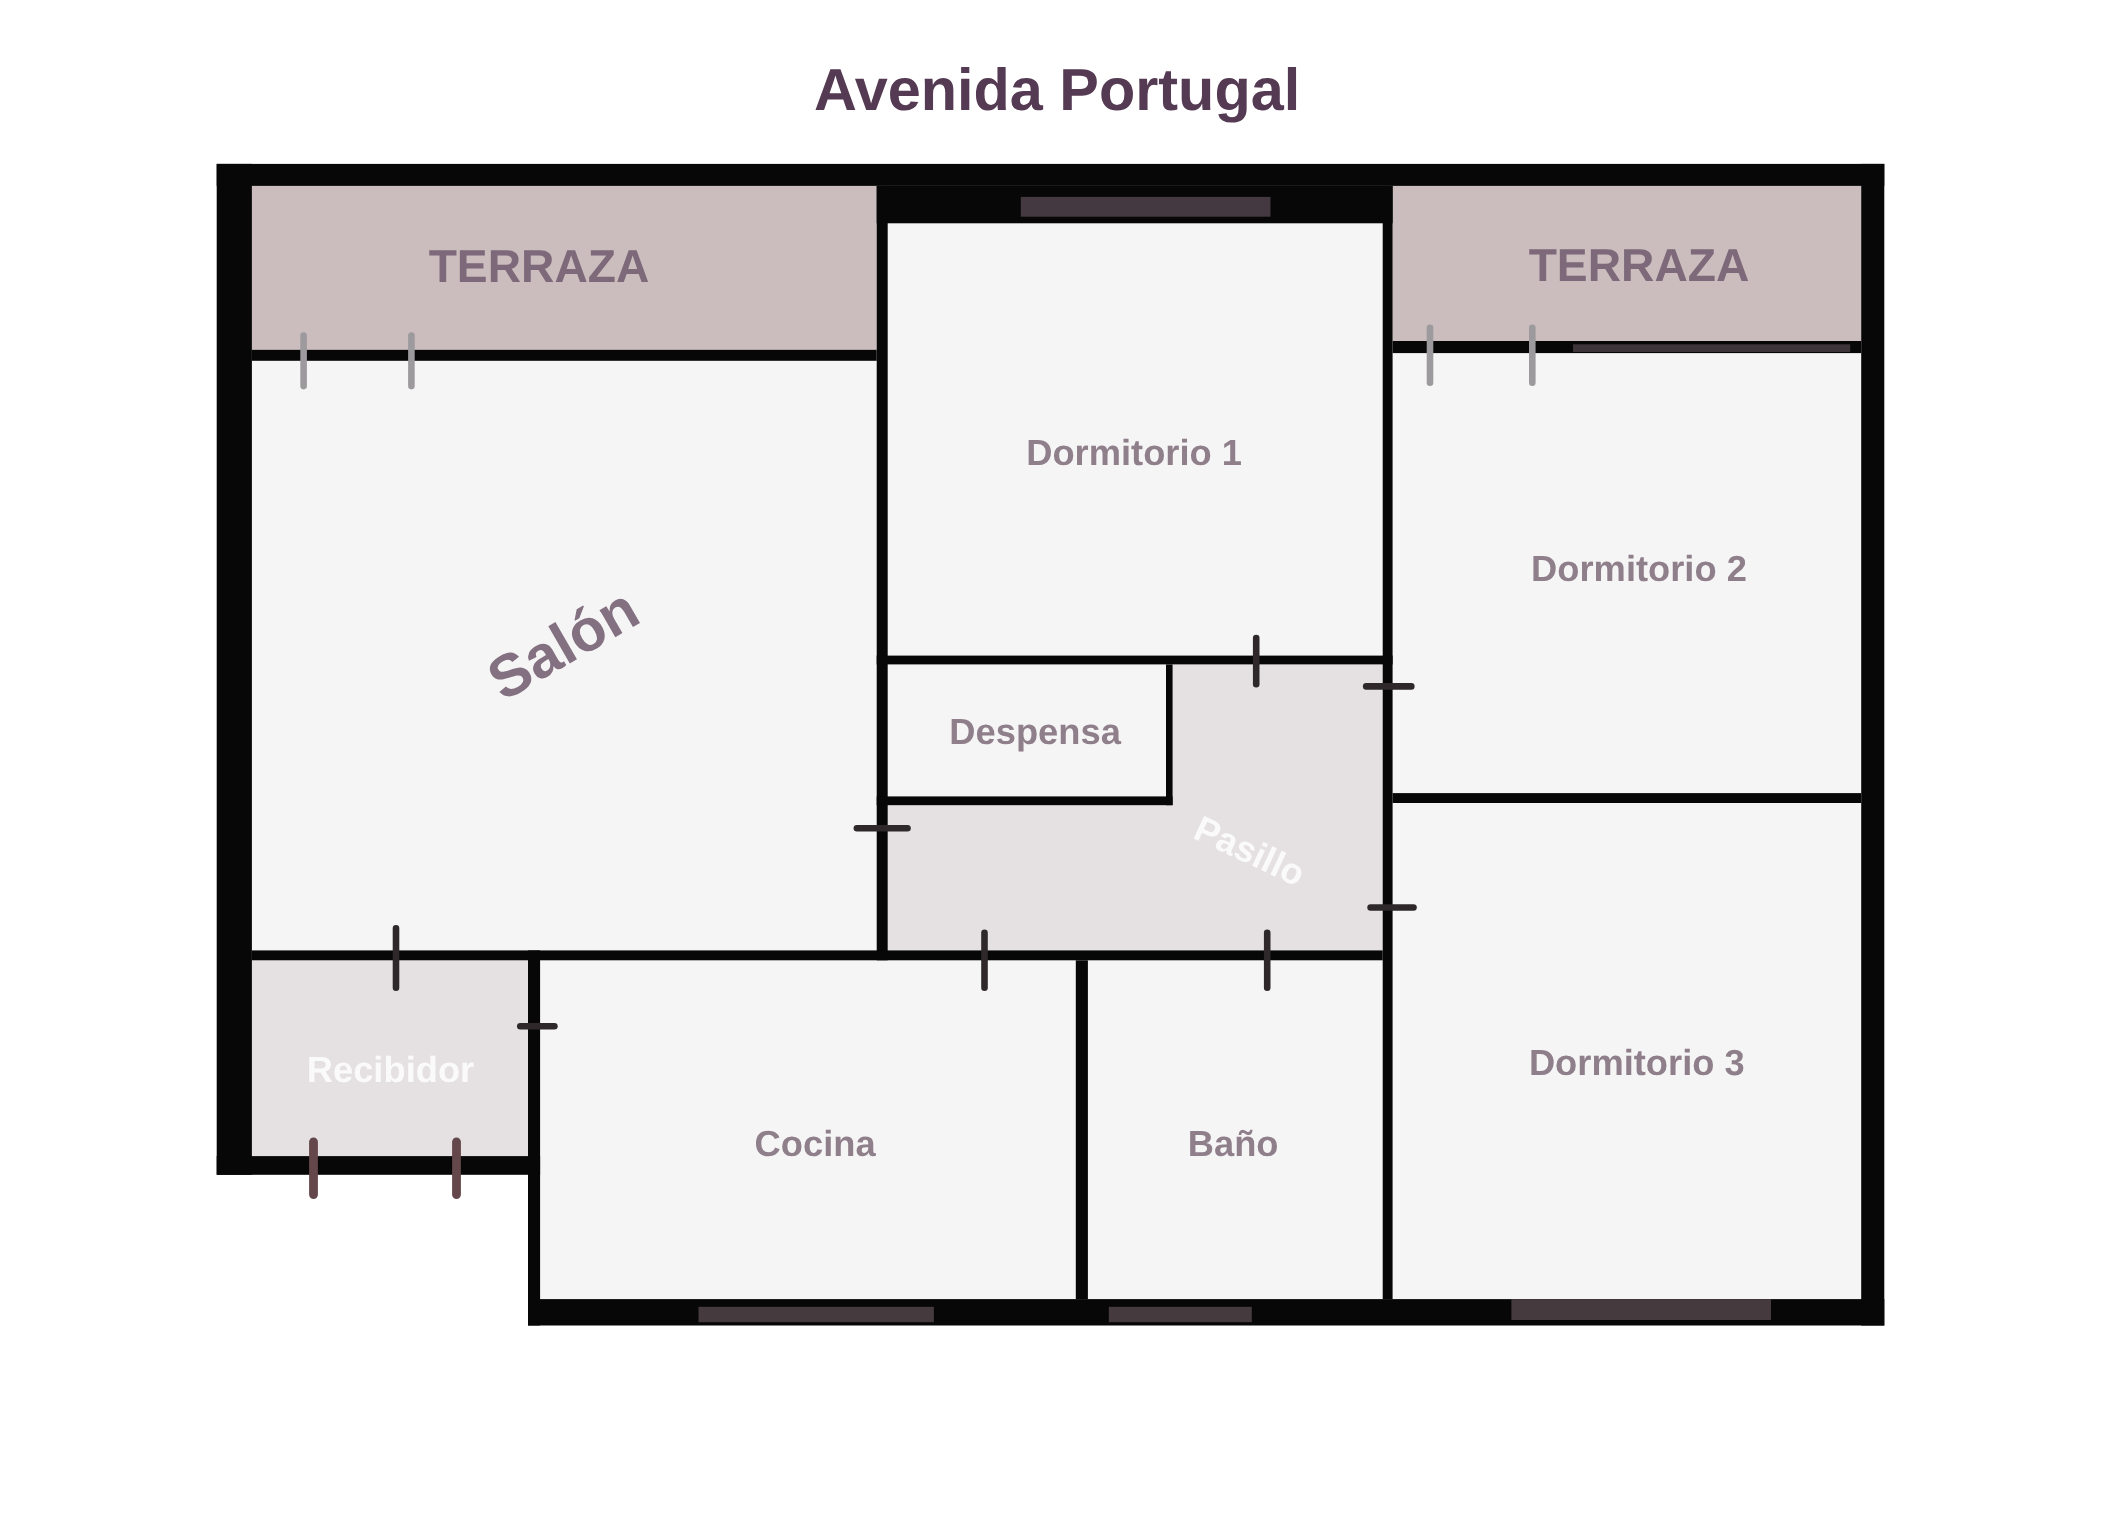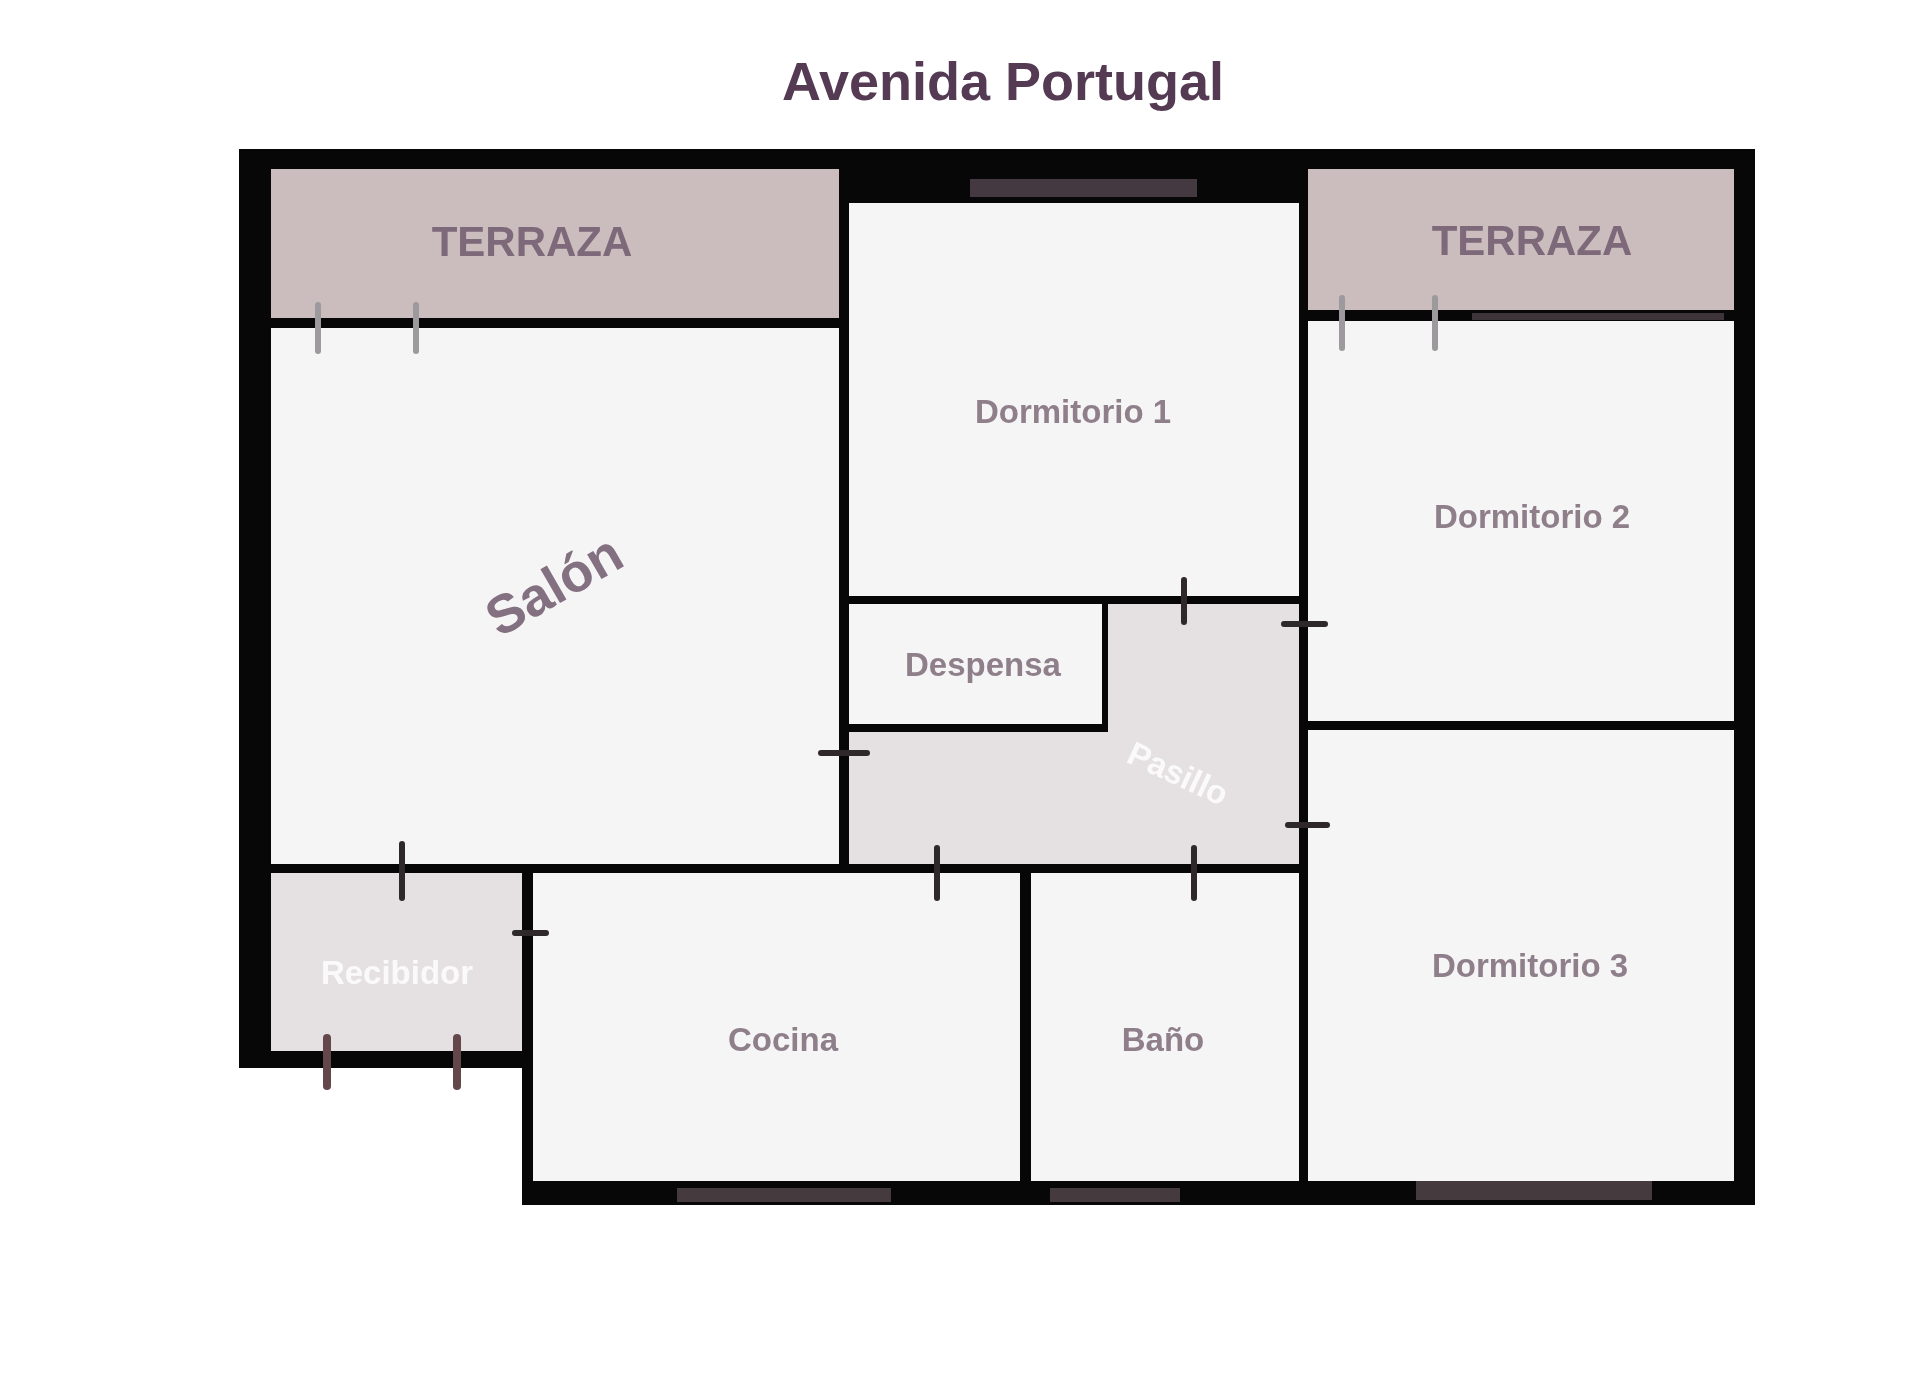--- a/index.html
+++ b/index.html
@@ -1,18 +1,18 @@
 <!DOCTYPE html>
 <html><head>
 <meta charset="utf-8">
 <title>Avenida Portugal</title>
 <style>
   html,body{margin:0;padding:0;background:#ffffff;}
   .page{position:relative;width:1744px;height:1390px;background:#ffffff;overflow:hidden;
-        font-family:"Liberation Sans", sans-serif;margin-left:42px;}
+        font-family:"Liberation Sans", sans-serif;}
   svg{position:absolute;left:0;top:0;}
   text{font-family:"Liberation Sans", sans-serif;font-weight:bold;}
 </style>
 </head>
 <body>
 <div class="page">
 <svg width="1920" height="1390" viewBox="0 0 1920 1390">
 
   <text x="961" y="100" font-size="54" fill="#543a52" text-anchor="middle">Avenida Portugal</text>
 

